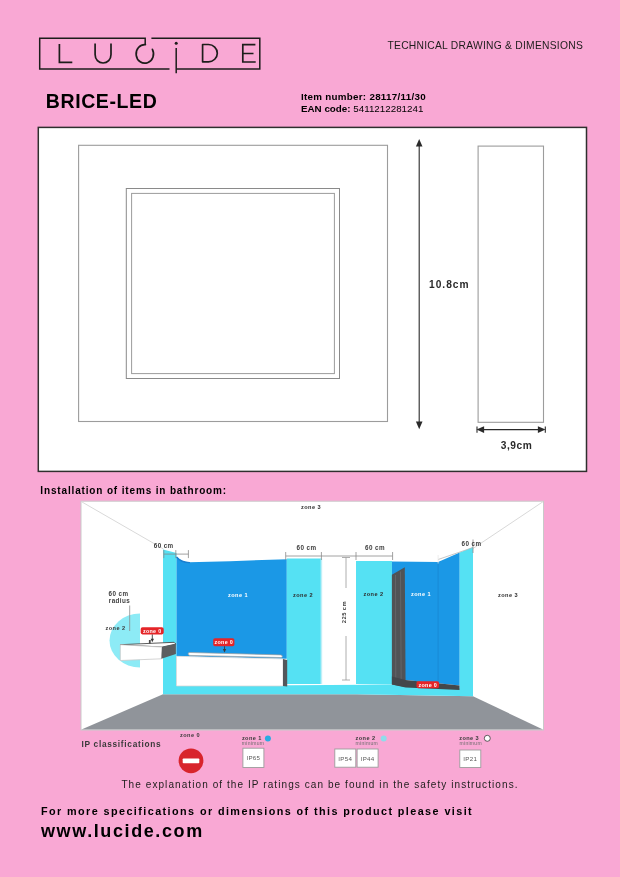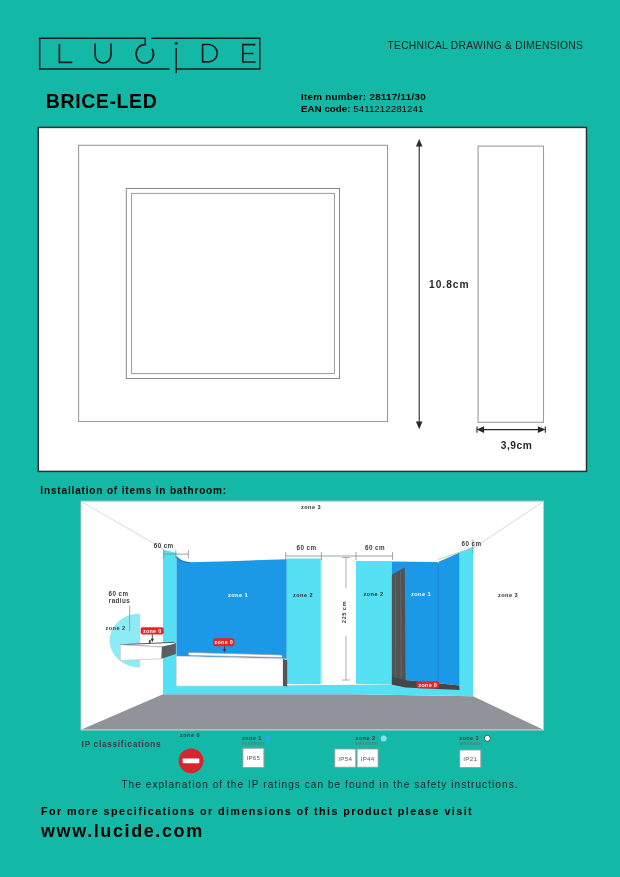--- a/index.html
+++ b/index.html
@@ -1,16 +1,16 @@
 <!DOCTYPE html>
 <html><head>
 <meta charset="utf-8">
 <style>
   html,body{margin:0;padding:0;background:#fff;}
-  #page{position:relative;width:620px;height:877px;background:#14b8a6;overflow:hidden;
+  #page{position:relative;width:620px;height:877px;background:#f9a8d4;overflow:hidden;
         font-family:"Liberation Sans", sans-serif;}
   svg text{font-family:"Liberation Sans", sans-serif;}
 </style>
 </head>
 <body>
 <div id="page">
 <svg width="620" height="877" viewBox="0 0 620 877" shape-rendering="geometricPrecision">
 
 <g stroke="#1d1d1b" stroke-width="1.5" fill="none">
   <path d="M169.5,68.9 H39.7 V38.2 H145.2 V44.4"></path>

